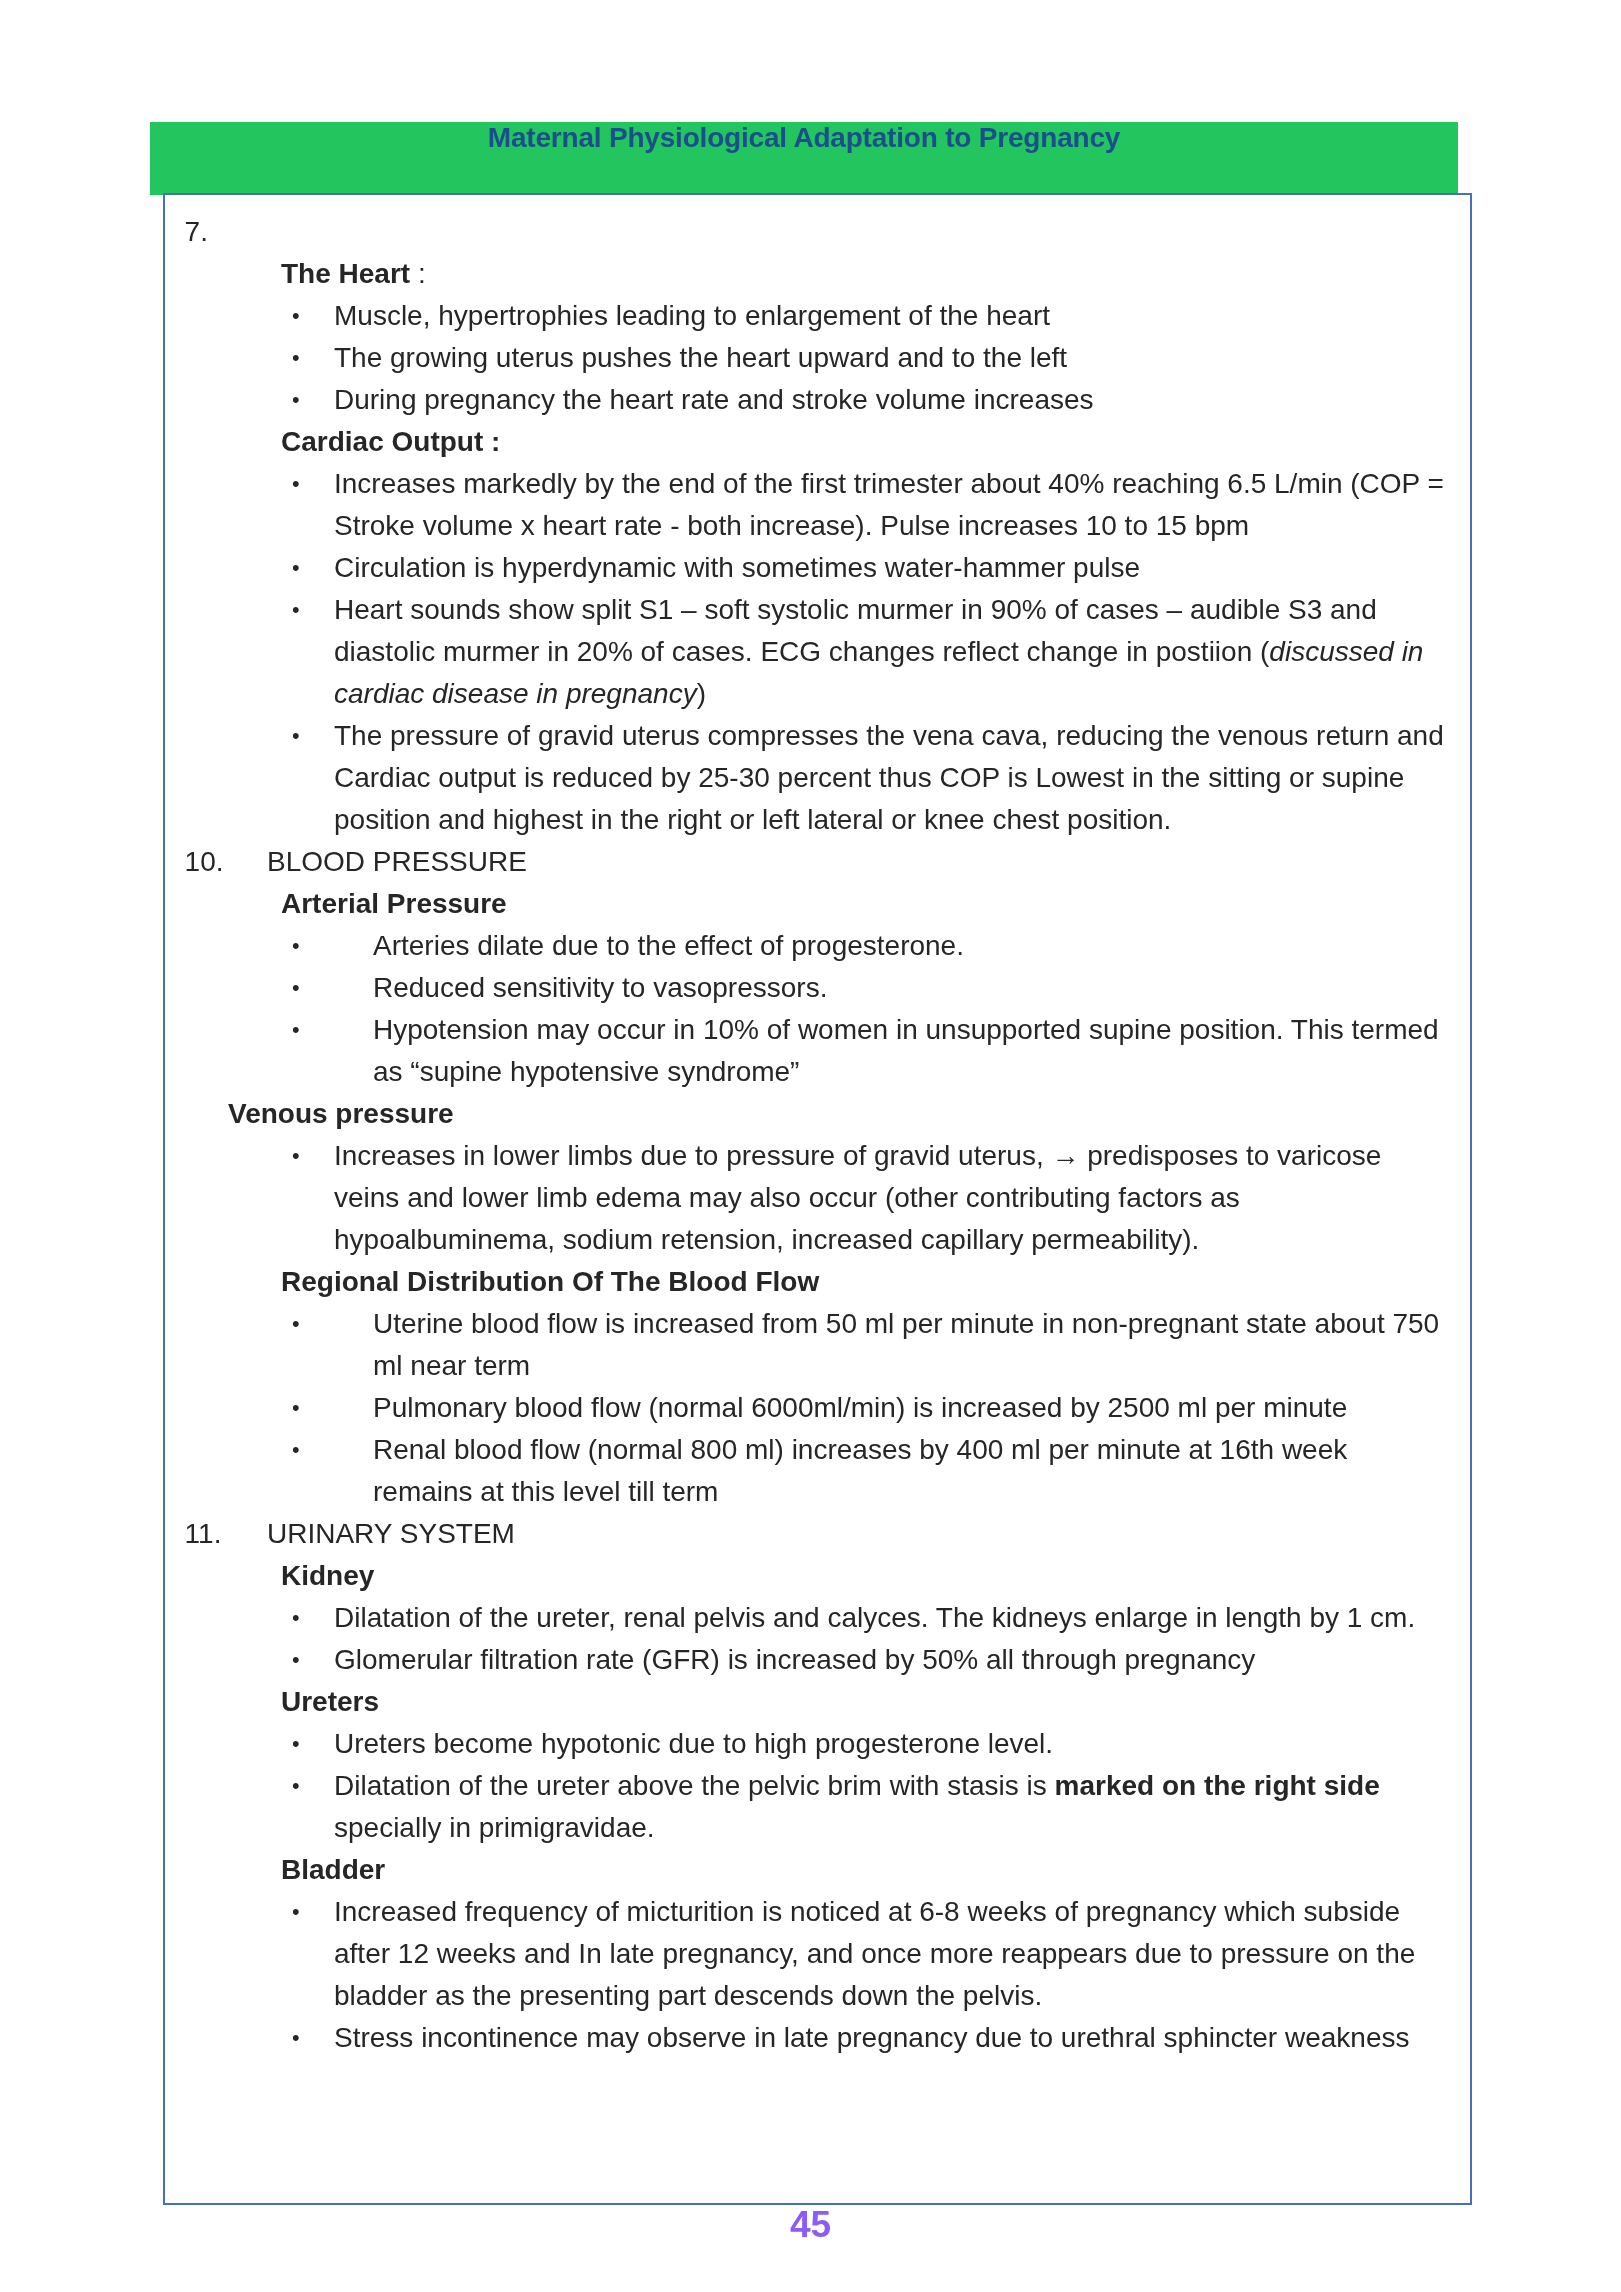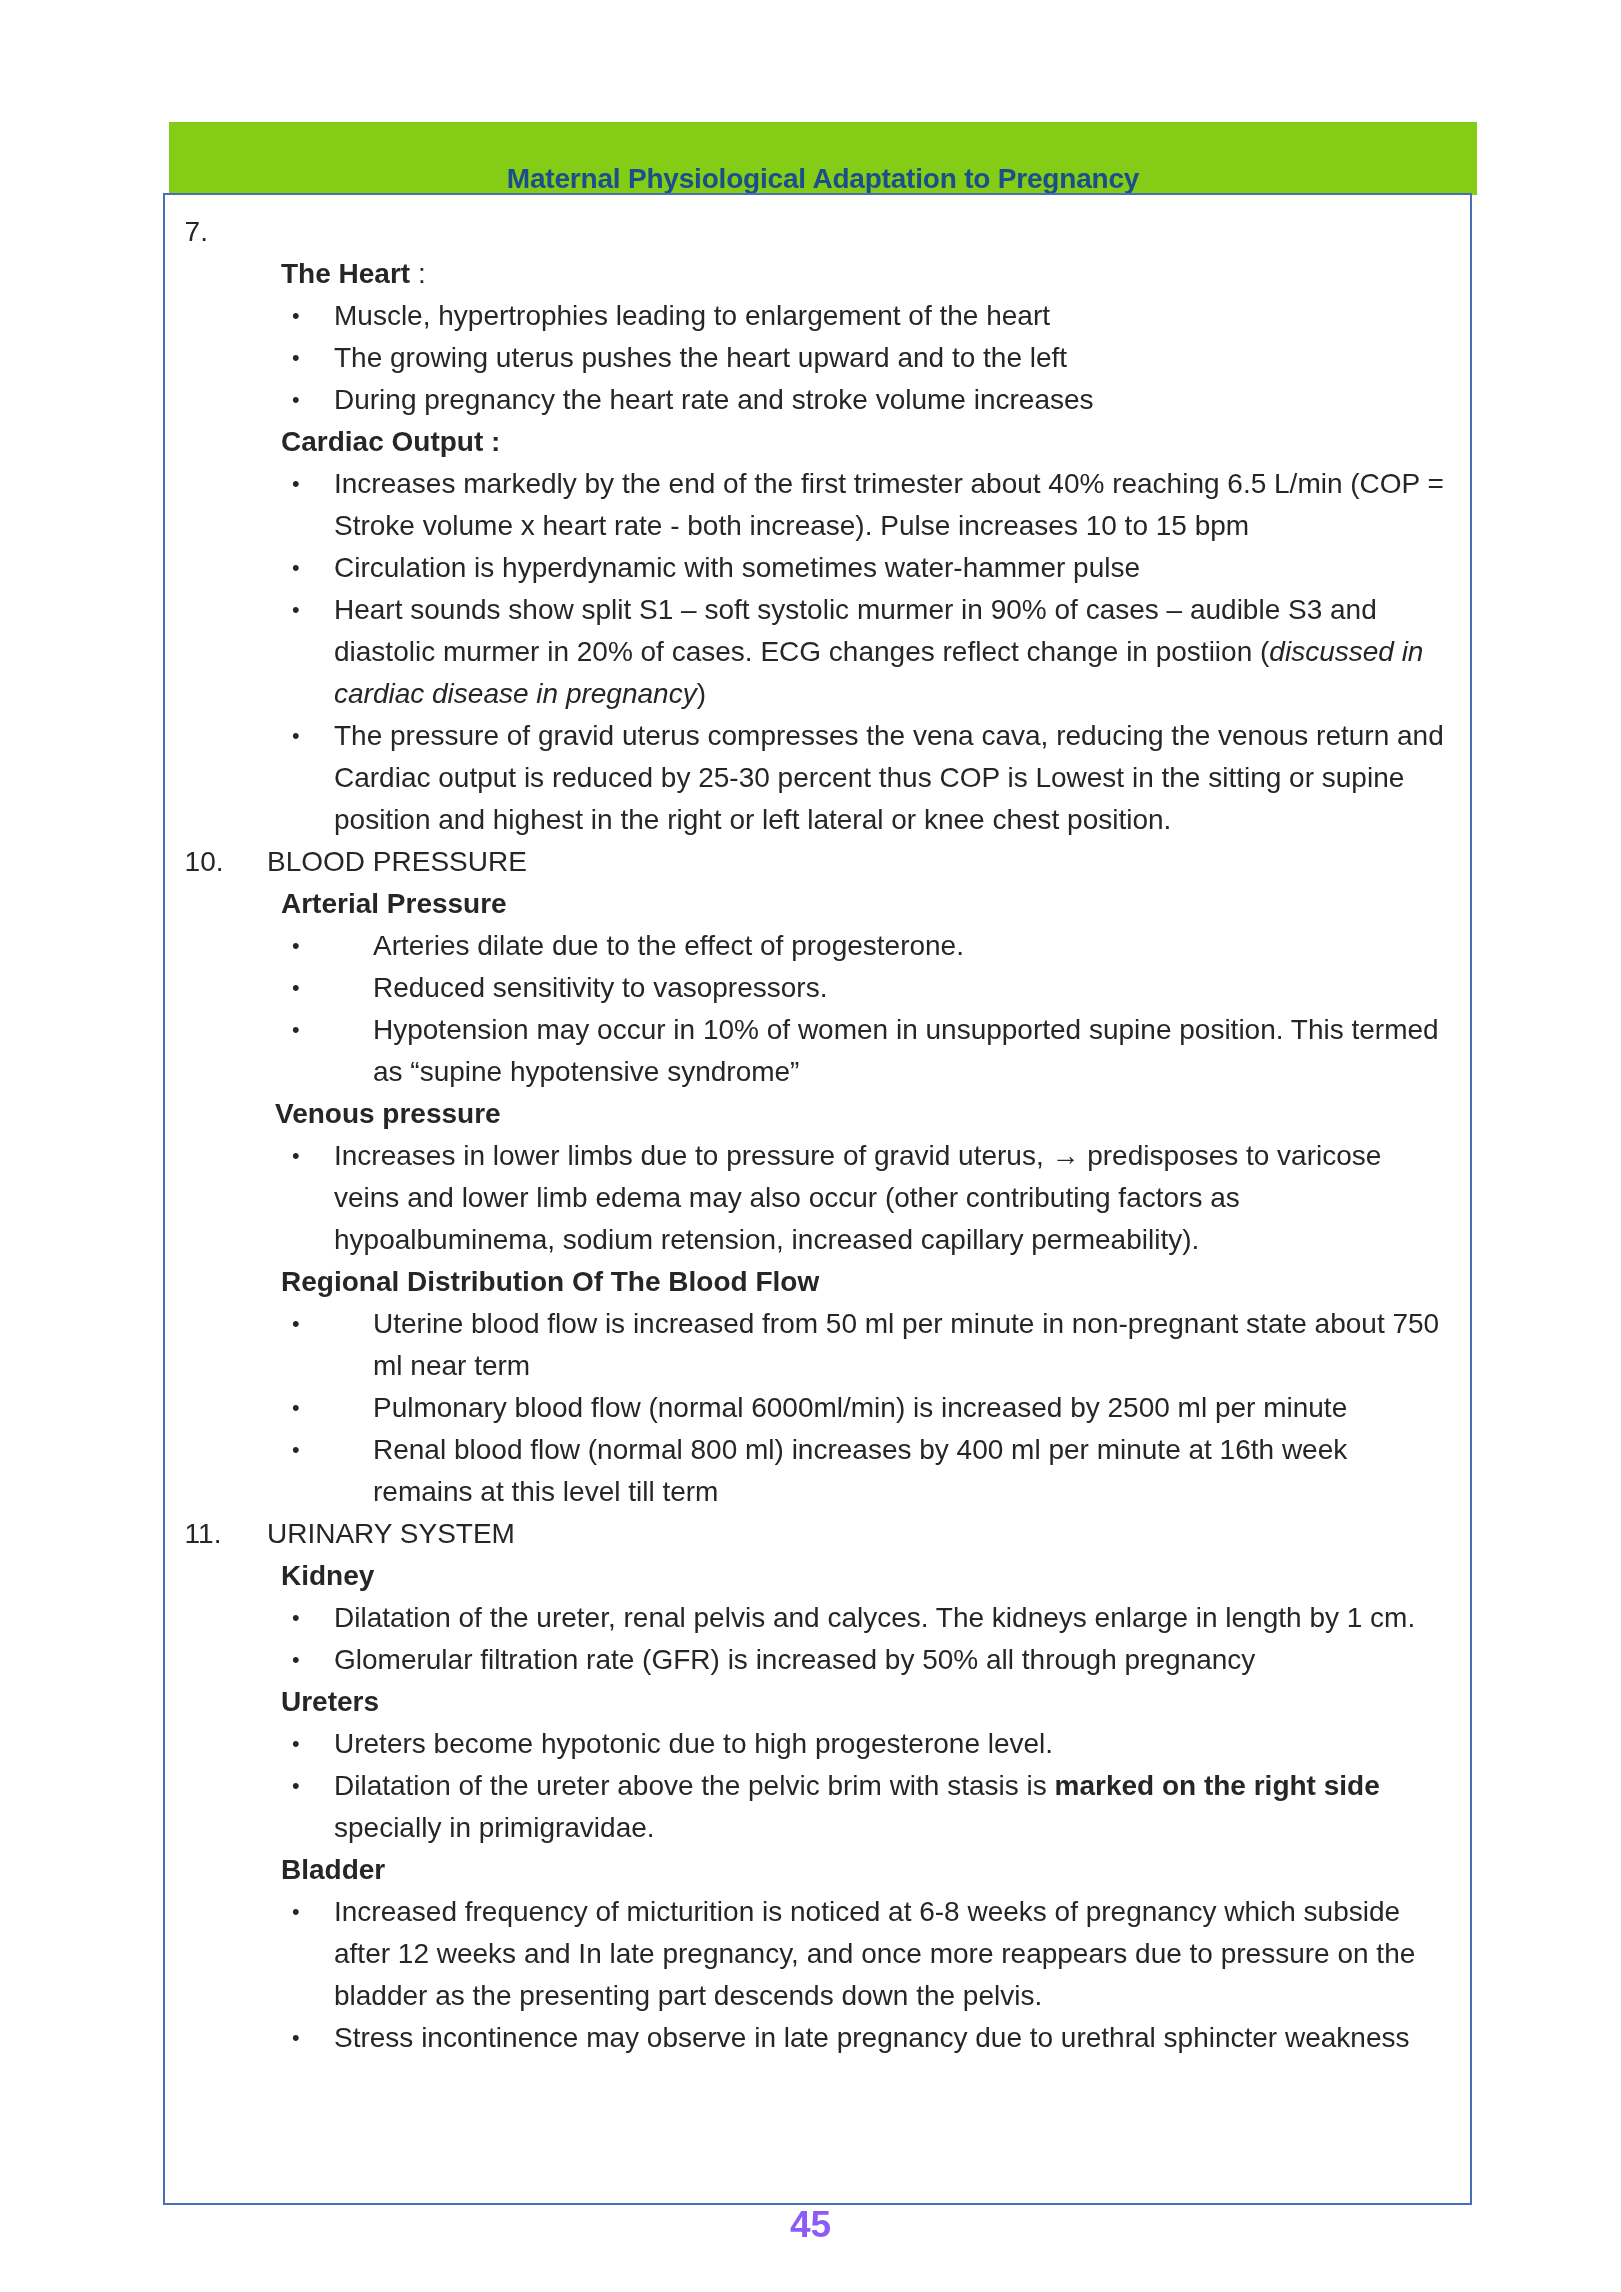--- a/index.html
+++ b/index.html
@@ -2,42 +2,42 @@
 <html><head>
 <meta charset="utf-8">
 <style>
   html, body { margin: 0; padding: 0; background: #ffffff; }
   body {
     width: 1621px; height: 2293px; position: relative; overflow: hidden;
     font-family: "Liberation Sans", "DejaVu Sans", sans-serif;
     color: #262626;
   }
   .header-band {
-    position: absolute; left: 169px; top: 122px; width: 1308px; height: 73px;
-    background: #84cc16;
-    display: flex; align-items: flex-end; justify-content: center;
+    position: absolute; left: 150px; top: 122px; width: 1308px; height: 73px;
+    background: #22c55e;
+    display: flex; align-items: flex-start; justify-content: center;
   }
   .header-title {
     color: #1b4f8c; font-weight: bold; font-size: 28px; letter-spacing: -0.2px;
   }
   .box {
     position: absolute; left: 163px; top: 193px; width: 1305px; height: 2008px;
     border: 2.9px solid #4a6fba; border-top-width: 2.9px;
     box-sizing: content-box;
   }
   .content {
     position: absolute; left: 0; top: 15.7px; right: 0;
     font-size: 28px; line-height: 42px;
   }
   .sec-head { position: relative; height: 42px; white-space: nowrap; }
   .sec-num { position: absolute; left: 19.6px; }
   .sec-title { position: absolute; left: 102px; }
   .sec-head.bold .sec-num, .sec-head.bold .sec-title { font-weight: normal; }
   .sub-head { padding-left: 116px; font-weight: bold; height: 42px; white-space: nowrap; }
-  .sub-head.indent2 { padding-left: 110px; }
+  .sub-head.indent2 { padding-left: 63px; }
   .sub-head .normal { font-weight: normal; }
   ul.blist { list-style: none; margin: 0; padding: 0; }
   ul.blist li {
     position: relative; padding-left: 169px; padding-right: 19.6px;
   }
   ul.blist li .bullet {
     position: absolute; left: 127px; top: 0; font-size: 21.6px;
   }
   ul.blist.wide li { padding-left: 208px; }
   .it { font-style: italic; }

